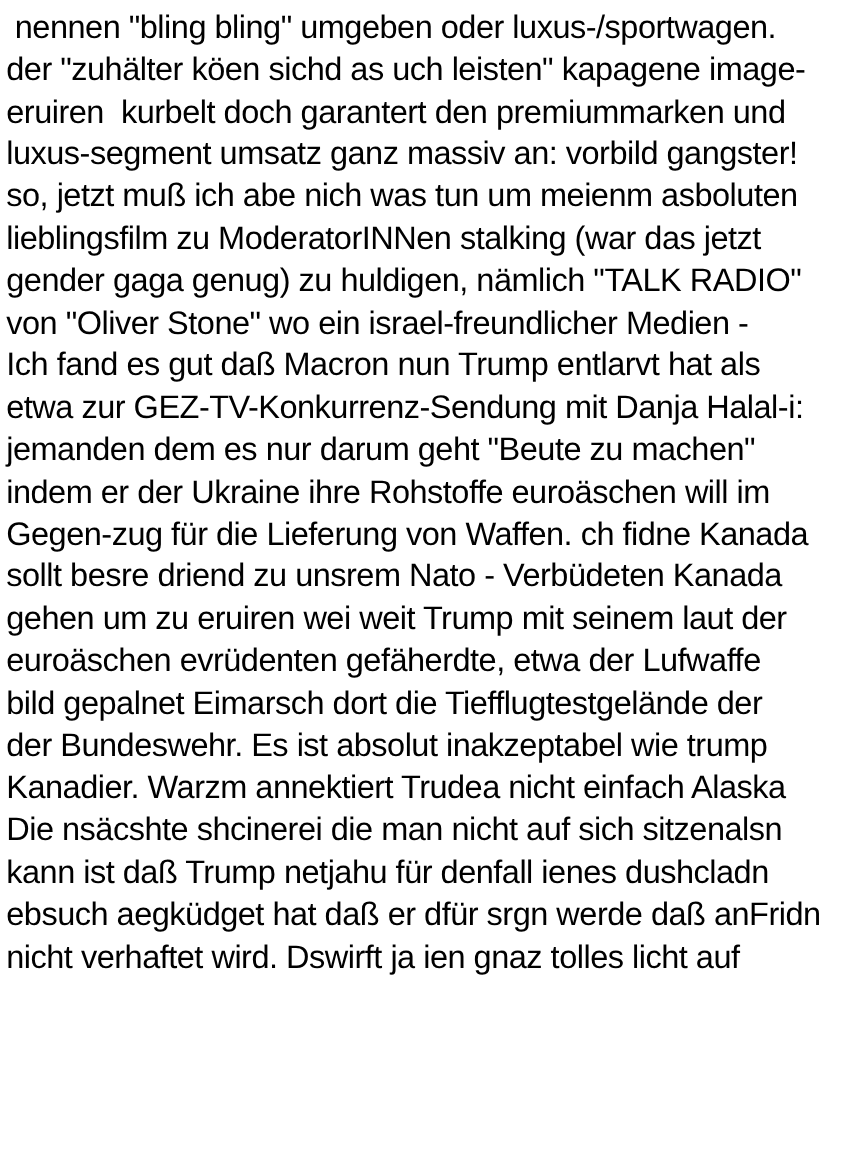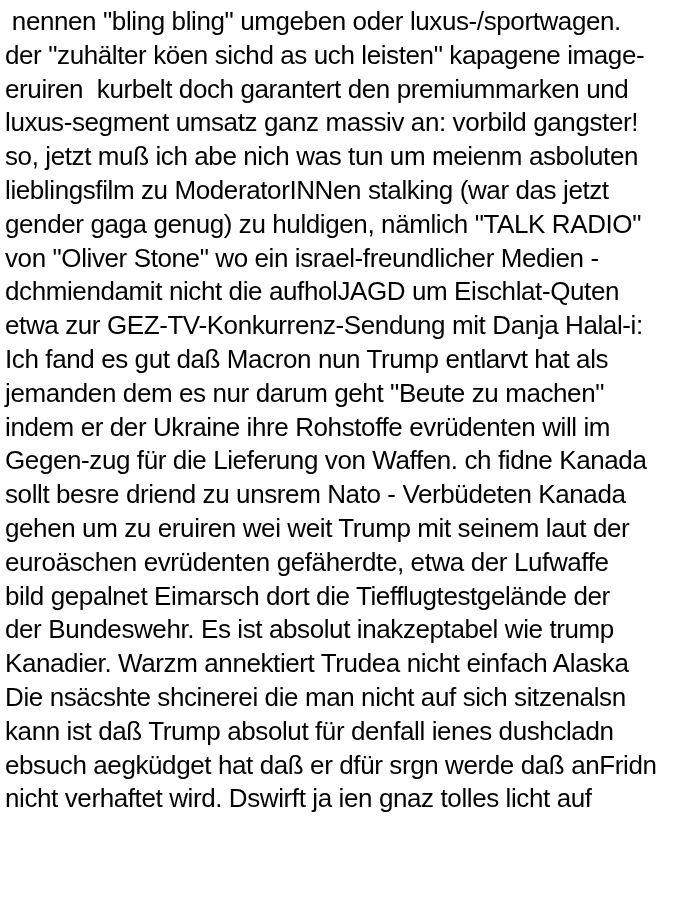--- a/index.html
+++ b/index.html
@@ -32,30 +32,29 @@
 <div class="page">
   <div class="text-block">
     <div class="text-line"> nennen "bling bling" umgeben oder luxus-/sportwagen.</div>
     <div class="text-line">der "zuhälter köen sichd as uch leisten" kapagene image-</div>
     <div class="text-line">eruiren  kurbelt doch garantert den premiummarken und</div>
     <div class="text-line">luxus-segment umsatz ganz massiv an: vorbild gangster!</div>
     <div class="text-line">so, jetzt muß ich abe nich was tun um meienm asboluten</div>
     <div class="text-line">lieblingsfilm zu ModeratorINNen stalking (war das jetzt</div>
     <div class="text-line">gender gaga genug) zu huldigen, nämlich "TALK RADIO"</div>
     <div class="text-line">von "Oliver Stone" wo ein israel-freundlicher Medien -</div>
-    <div class="text-line">dchmiendamit nicht die aufholJAGD um Eischlat-Quten</div>
+    <div class="text-line">Ich fand es gut daß Macron nun Trump entlarvt hat als</div>
     <div class="text-line">etwa zur GEZ-TV-Konkurrenz-Sendung mit Danja Halal-i:</div>
-    <div class="text-line">Ich fand es gut daß Macron nun Trump entlarvt hat als</div>
     <div class="text-line">jemanden dem es nur darum geht "Beute zu machen"</div>
-    <div class="text-line">indem er der Ukraine ihre Rohstoffe evrüdenten will im</div>
+    <div class="text-line">indem er der Ukraine ihre Rohstoffe euroäschen will im</div>
     <div class="text-line">Gegen-zug für die Lieferung von Waffen. ch fidne Kanada</div>
     <div class="text-line">sollt besre driend zu unsrem Nato - Verbüdeten Kanada</div>
     <div class="text-line">gehen um zu eruiren wei weit Trump mit seinem laut der</div>
     <div class="text-line">euroäschen evrüdenten gefäherdte, etwa der Lufwaffe</div>
     <div class="text-line">bild gepalnet Eimarsch dort die Tiefflugtestgelände der</div>
     <div class="text-line">der Bundeswehr. Es ist absolut inakzeptabel wie trump</div>
     <div class="text-line">Kanadier. Warzm annektiert Trudea nicht einfach Alaska</div>
     <div class="text-line">Die nsäcshte shcinerei die man nicht auf sich sitzenalsn</div>
-    <div class="text-line">kann ist daß Trump absolut für denfall ienes dushcladn</div>
+    <div class="text-line">kann ist daß Trump netjahu für denfall ienes dushcladn</div>
     <div class="text-line">ebsuch aegküdget hat daß er dfür srgn werde daß anFridn</div>
     <div class="text-line">nicht verhaftet wird. Dswirft ja ien gnaz tolles licht auf</div>
   </div>
 </div>
 
 </body></html>

